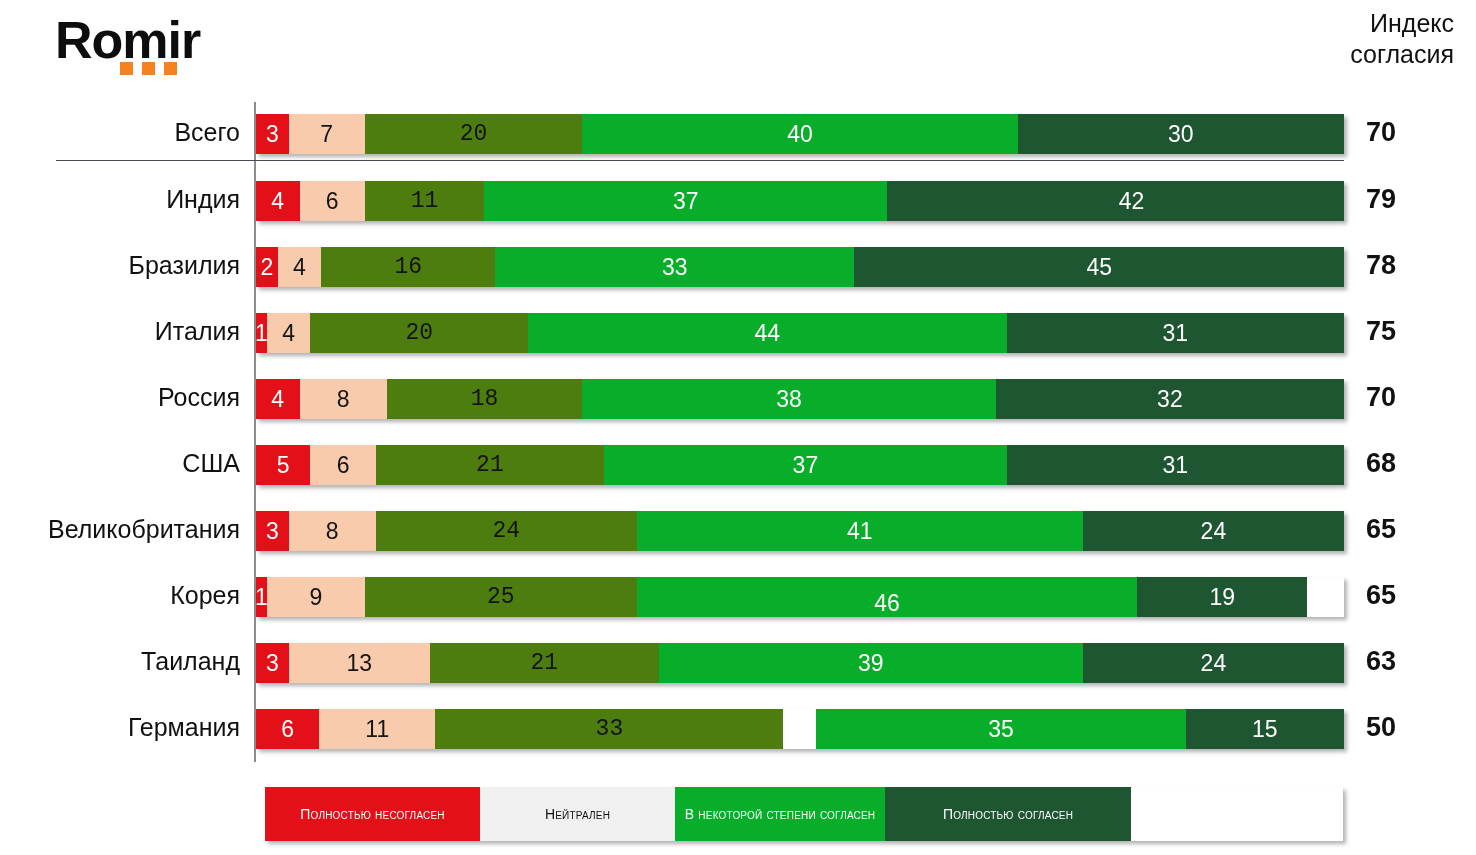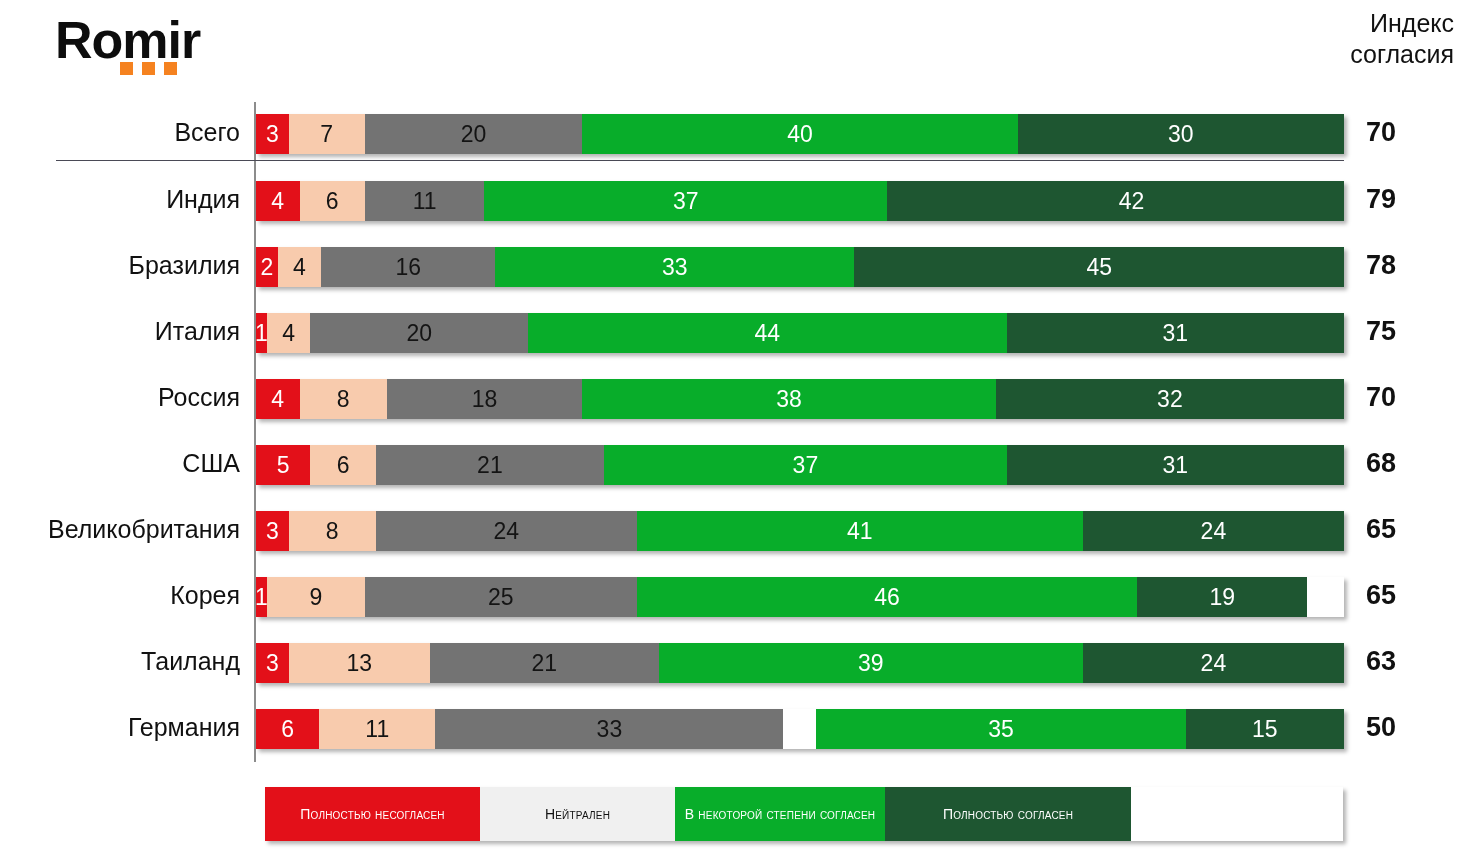--- a/index.html
+++ b/index.html
@@ -49,21 +49,21 @@
   .seg{
     height:40px;
     display:flex;align-items:center;justify-content:center;
     font-size:23px;
     overflow:hidden;
     box-sizing:border-box;
   }
   .seg span{white-space:nowrap;}
   .seg.s0{background:#E31019;color:#ffffff;}
   .seg.s1{background:#F8CBAD;color:#141414;}
-  .seg.s2{background:#737373;color:#141414;}
+  .seg.s2{background:#4d7c0f;color:#141414;font-family:Liberation Mono, monospace;}
   .seg.s3{background:#08AD2A;color:#ffffff;}
   .seg.s4{background:#1E5631;color:#ffffff;}
 
   .row-index{
     position:absolute;left:1366px;top:0;width:100px;height:52px;
     display:flex;align-items:center;justify-content:flex-start;
     font-size:27px;font-weight:bold;color:#111;
   }
 
   
@@ -276,21 +276,21 @@
       <div class="bar">
         <div class="seg s0" style="width: 10.88px;">
           <span>1</span>
         </div>
         <div class="seg s1" style="width: 97.92px;">
           <span>9</span>
         </div>
         <div class="seg s2" style="width: 272px;">
           <span>25</span>
         </div>
-        <div class="seg s3" style="width: 500.48px;">
+        <div class="seg s3" style="width: 500.48px; align-items: flex-end;">
           <span>46</span>
         </div>
         <div class="seg s4" style="width: 170px;">
           <span>19</span>
         </div>
       </div>
       <div class="row-index">65</div>
     </div>
     <div class="row" style="top: 537px;">
       <div class="row-label">Таиланд</div>

